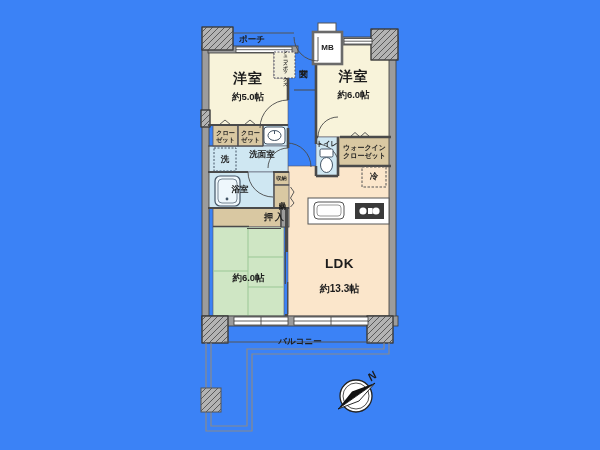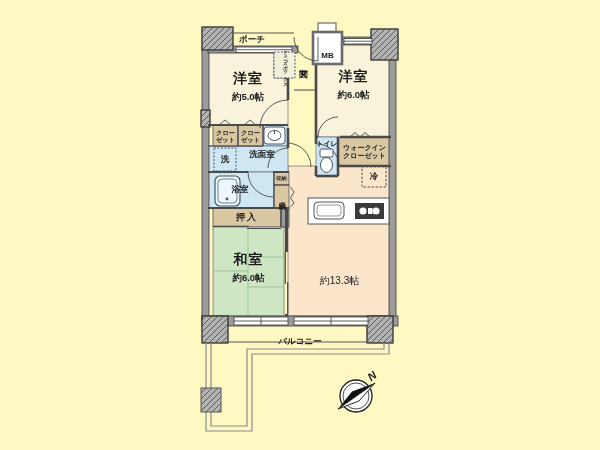--- a/index.html
+++ b/index.html
@@ -1,33 +1,33 @@
 <!DOCTYPE html>
 <html><head>
 <meta charset="utf-8">
 <style>
   html,body{margin:0;padding:0;background:#fff;}
-  #canvas{position:relative;width:600px;height:450px;background:#fef9c3;overflow:hidden;
+  #canvas{position:relative;width:600px;height:450px;background:#3b82f6;overflow:hidden;
           font-family:"Liberation Sans","DejaVu Sans",sans-serif;color:#1c1c1c;}
   #plan-svg{position:absolute;left:0;top:0;}
   .lbl{position:absolute;display:flex;align-items:center;justify-content:center;
        text-align:center;color:#1c1c1c;white-space:nowrap;}
   .room-name{font-size:14px;font-weight:bold;letter-spacing:1px;}
   .room-size{font-size:9.5px;font-weight:bold;text-align:center;}
   .small{font-size:8.5px;font-weight:bold;}
   .tiny{font-size:7px;font-weight:bold;}
   .wrap{white-space:normal;word-break:break-all;line-height:1.15;}
   .vert{writing-mode:vertical-rl;text-orientation:upright;letter-spacing:1px;}
   .closet-lbl{font-size:6.2px;font-weight:bold;}
   .wic-lbl{font-size:7px;font-weight:bold;}
   .shoebox-lbl{font-size:4.8px;font-weight:bold;letter-spacing:0;line-height:1.7;}
   .storage-small-lbl{font-size:5.2px;font-weight:bold;}
   .storage-lbl{font-size:7px;font-weight:bold;}
   .ldk-name{font-size:13.5px;font-weight:bold;letter-spacing:0.5px;}
-  .ldk-size{font-size:10px;font-weight:normal;}
+  .ldk-size{font-size:10px;font-weight:bold;margin-top:8px;}
   .compass-n{font-size:11px;font-weight:bold;font-style:italic;transform:rotate(-38deg);}
 </style>
 </head>
 <body>
 
 <div id="canvas">
 
   <svg id="plan-svg" width="600" height="450" viewBox="0 0 600 450">
     <defs>
       <pattern id="hatch" width="6" height="6" patternUnits="userSpaceOnUse">
@@ -183,47 +183,47 @@
 
     <g>
       <circle cx="356" cy="396" r="16" fill="#fff" stroke="#222" stroke-width="1.3"></circle>
       <circle cx="356" cy="396" r="13" fill="none" stroke="#222" stroke-width="0.8"></circle>
       <path d="M338,409 L375,383 L352,391.5 Z" fill="#111"></path>
       <path d="M338,409 L375,383 L359,401 Z" fill="#fff" stroke="#111" stroke-width="0.9"></path>
     </g>
   </svg>
 
   <div class="lbl small" style="left:228px;top:34px;width:48px;height:12px;">ポーチ</div>
-  <div class="lbl tiny" style="left:313px;top:41px;width:29px;height:12px;font-size:8px;margin-top:8px;">MB</div>
+  <div class="lbl tiny" style="left:313px;top:41px;width:29px;height:12px;font-size:8px;">MB</div>
   <div class="lbl small vert" style="left:297px;top:47px;width:14px;height:32px;">玄関</div>
   <div class="lbl shoebox-lbl vert" style="left:275px;top:53px;width:19px;height:24px;">シューズボックス</div>
 
   <div class="lbl room-name" style="left:208px;top:71px;width:80px;height:16px;">洋室</div>
   <div class="lbl room-size" style="left:208px;top:91px;width:80px;height:12px;">約5.0帖</div>
 
   <div class="lbl room-name" style="left:316px;top:69px;width:75px;height:16px;">洋室</div>
   <div class="lbl room-size" style="left:316px;top:89px;width:75px;height:12px;">約6.0帖</div>
 
   <div class="lbl closet-lbl wrap" style="left:214px;top:127px;width:23px;height:18px;">クローゼット</div>
   <div class="lbl closet-lbl wrap" style="left:239px;top:127px;width:23px;height:18px;">クローゼット</div>
 
   <div class="lbl small" style="left:214px;top:151px;width:22px;height:17px;">洗</div>
   <div class="lbl small" style="left:238px;top:149px;width:48px;height:12px;">洗面室</div>
   <div class="lbl small" style="left:226px;top:184px;width:28px;height:12px;">浴室</div>
 
   <div class="lbl storage-small-lbl" style="left:274px;top:173px;width:15px;height:11px;">収納</div>
   <div class="lbl storage-lbl vert" style="left:276px;top:186px;width:12px;height:21px;">収納</div>
 
-  <div class="lbl small" style="left:213px;top:211px;width:68px;height:13px;font-size:9px;letter-spacing:2px;">押入</div>
-
-  <div class="lbl room-name" style="left:213px;top:252px;width:71px;height:16px;">和室</div>
+  <div class="lbl small" style="left:213px;top:211px;width:68px;height:13px;font-size:9px;letter-spacing:2px;padding-left:28px;">押入</div>
+
   <div class="lbl room-size" style="left:213px;top:272px;width:71px;height:12px;">約6.0帖</div>
 
   <div class="lbl tiny" style="left:316px;top:139px;width:22px;height:10px;">トイレ</div>
   <div class="lbl wic-lbl wrap" style="left:341px;top:141px;width:47px;height:22px;">ウォークインクローゼット</div>
   <div class="lbl small" style="left:362px;top:169px;width:24px;height:16px;">冷</div>
 
+  <div class="lbl ldk-name" style="left:288px;top:254px;width:103px;height:18px;">LDK</div>
   <div class="lbl ldk-size" style="left:288px;top:274px;width:103px;height:13px;">約13.3帖</div>
 
   <div class="lbl small" style="left:270px;top:328px;width:60px;height:27px;">バルコニー</div>
 
   <div class="lbl compass-n" style="left:364px;top:369px;width:16px;height:14px;">N</div>
 </div>
 
 </body></html>

